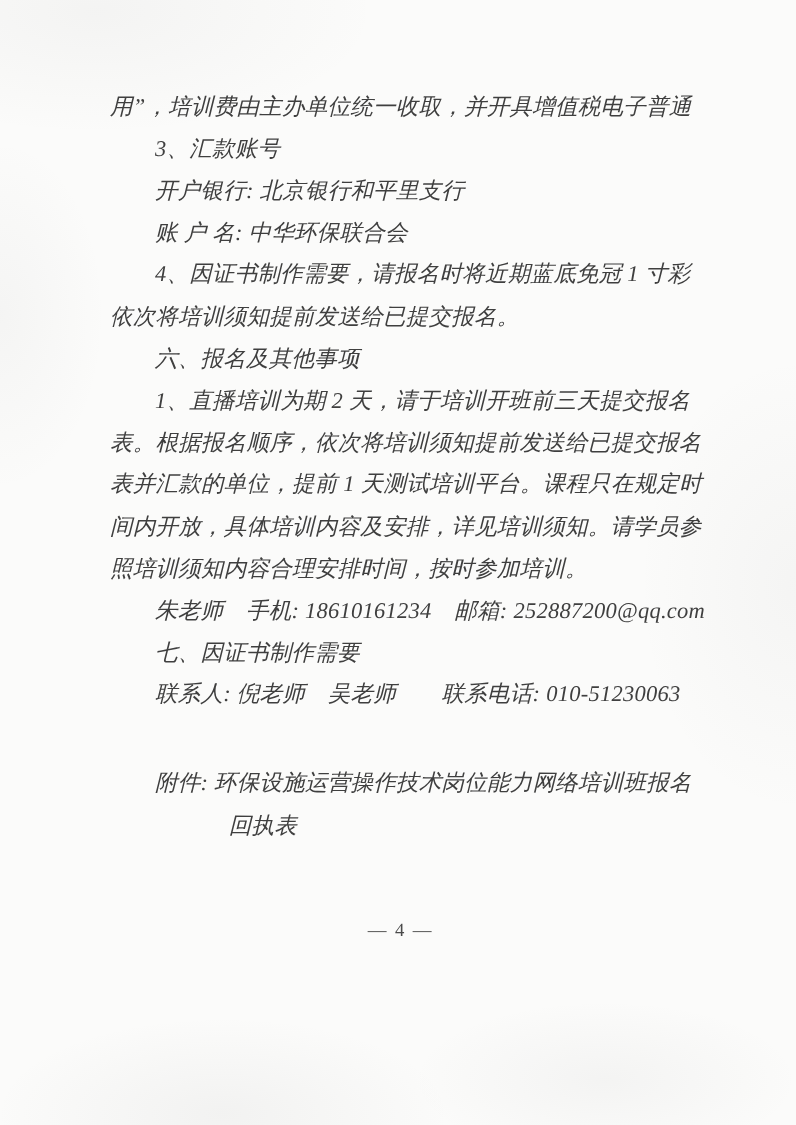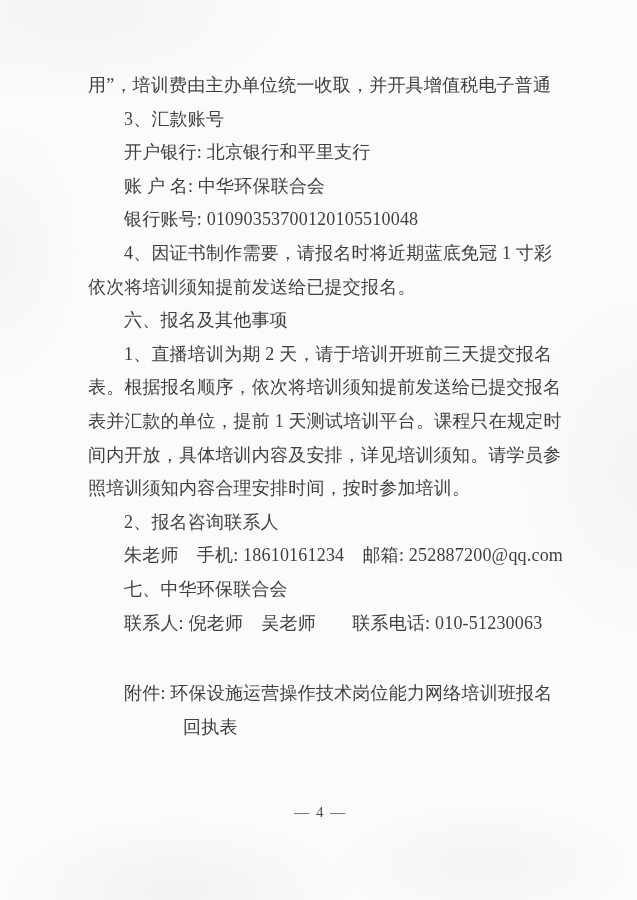--- a/index.html
+++ b/index.html
@@ -29,20 +29,21 @@
     top: 69px;
     left: 88px;
     right: 84px;
   }
   .line {
     height: 33.6px;
     line-height: 33.6px;
     font-size: 18px;
     white-space: pre;
     letter-spacing: 0.2px;
+    font-style: italic;
   }
   .ind  { padding-left: 36px; }
   .hang { padding-left: 95px; }
   .sp-attach { height: 37px; }
   .sp-footer { height: 52px; }
   .pagenum {
     height: 33.6px;
     line-height: 33.6px;
     text-align: center;
     font-size: 15px;
@@ -53,32 +54,30 @@
 </style>
 </head>
 <body>
 
 <div class="paper">
   <div class="content">
     <div class="line">用”，培训费由主办单位统一收取，并开具增值税电子普通</div>
     <div class="line ind">3、汇款账号</div>
     <div class="line ind">开户银行: 北京银行和平里支行</div>
     <div class="line ind">账 户 名: 中华环保联合会</div>
-    <div class="line ind">银行账号: 01090353700120105510048</div>
     <div class="line ind">4、因证书制作需要，请报名时将近期蓝底免冠 1 寸彩</div>
     <div class="line">依次将培训须知提前发送给已提交报名。</div>
     <div class="line ind">六、报名及其他事项</div>
     <div class="line ind">1、直播培训为期 2 天，请于培训开班前三天提交报名</div>
     <div class="line">表。根据报名顺序，依次将培训须知提前发送给已提交报名</div>
     <div class="line">表并汇款的单位，提前 1 天测试培训平台。课程只在规定时</div>
     <div class="line">间内开放，具体培训内容及安排，详见培训须知。请学员参</div>
     <div class="line">照培训须知内容合理安排时间，按时参加培训。</div>
-    <div class="line ind">2、报名咨询联系人</div>
     <div class="line ind">朱老师　手机: 18610161234　邮箱: 252887200@qq.com</div>
-    <div class="line ind">七、中华环保联合会</div>
+    <div class="line ind">七、因证书制作需要</div>
     <div class="line ind">联系人: 倪老师　吴老师　　联系电话: 010-51230063</div>
 
     <div class="sp-attach"></div>
 
     <div class="line ind">附件: 环保设施运营操作技术岗位能力网络培训班报名</div>
     <div class="line hang">回执表</div>
 
     <div class="sp-footer"></div>
 
     <div class="pagenum">— 4 —</div>

